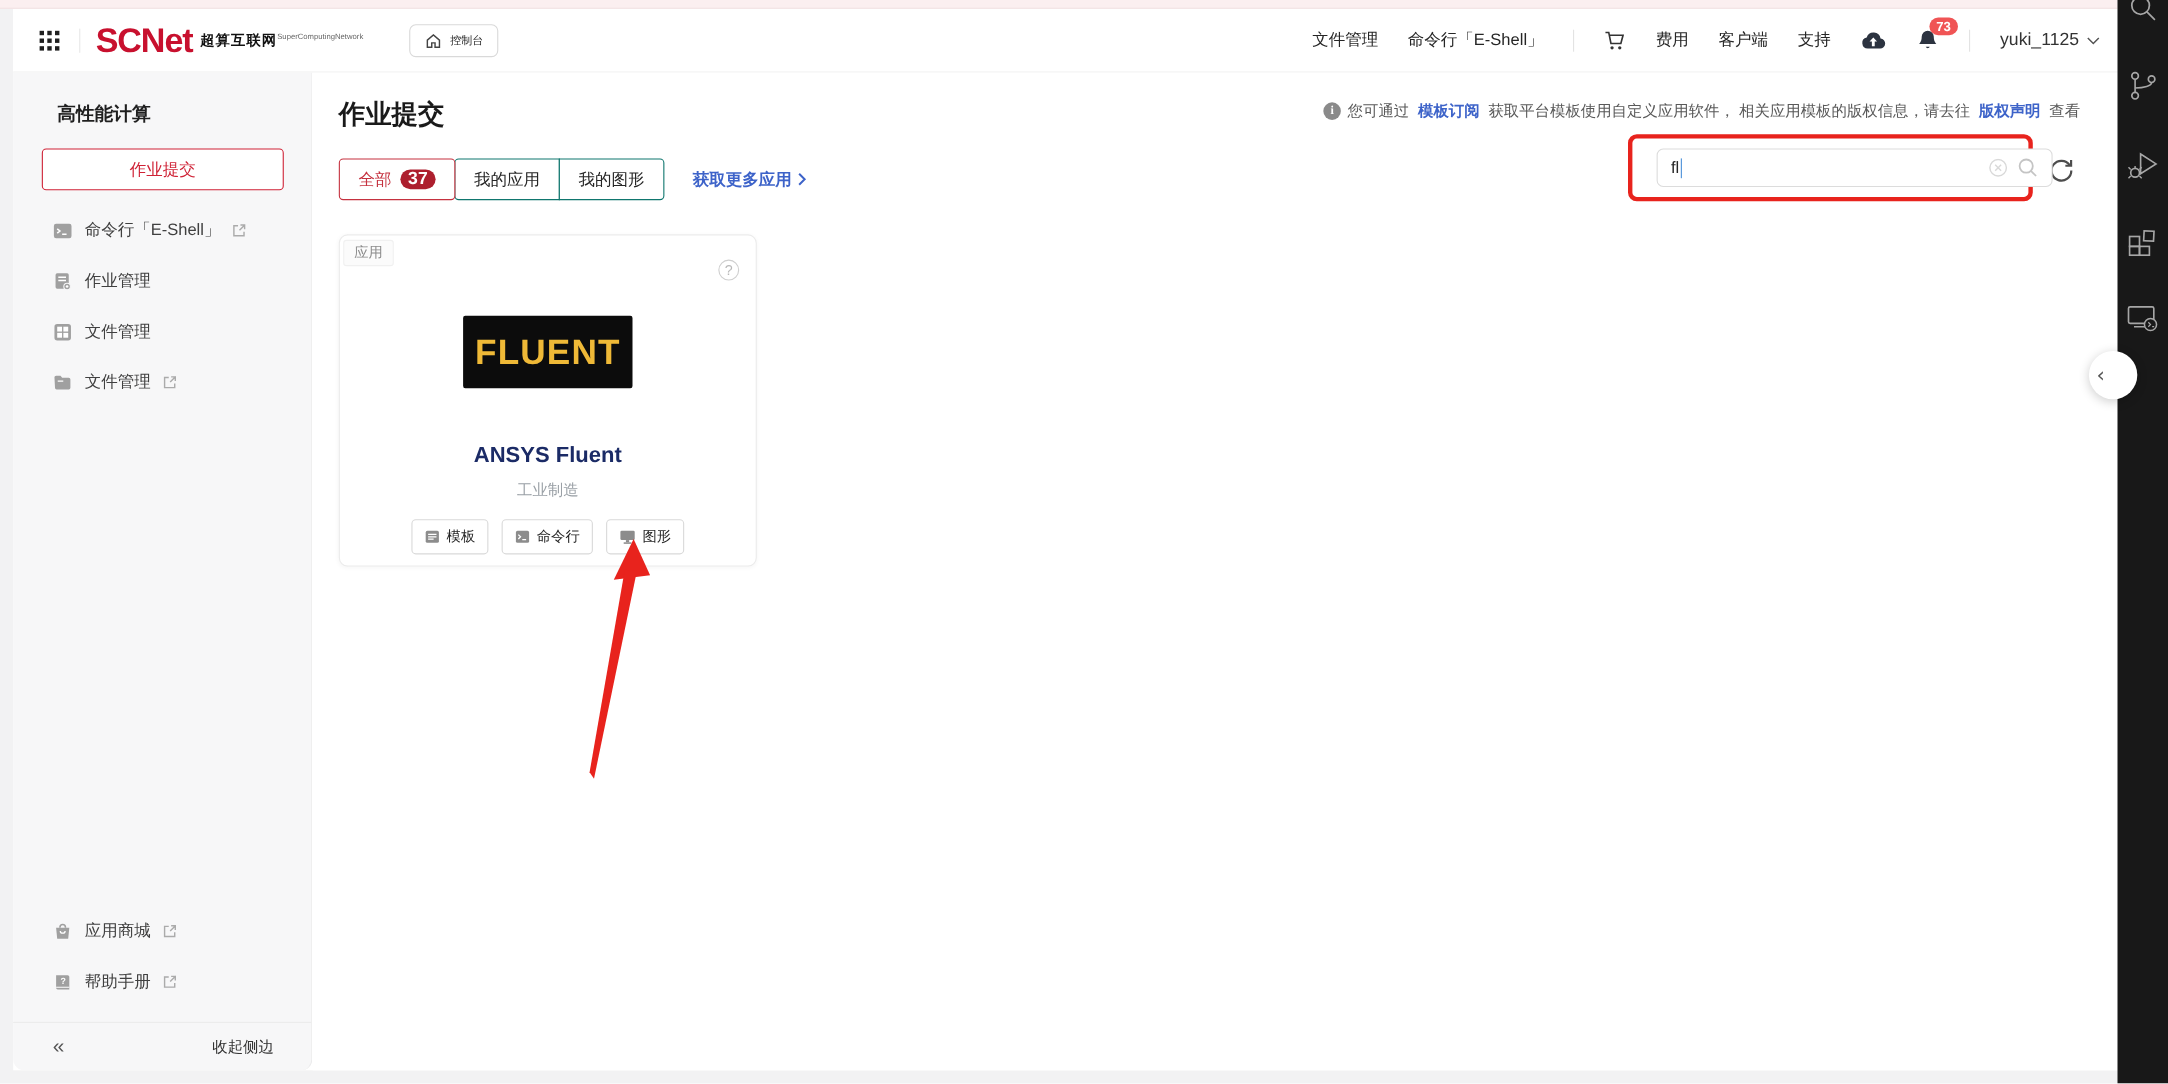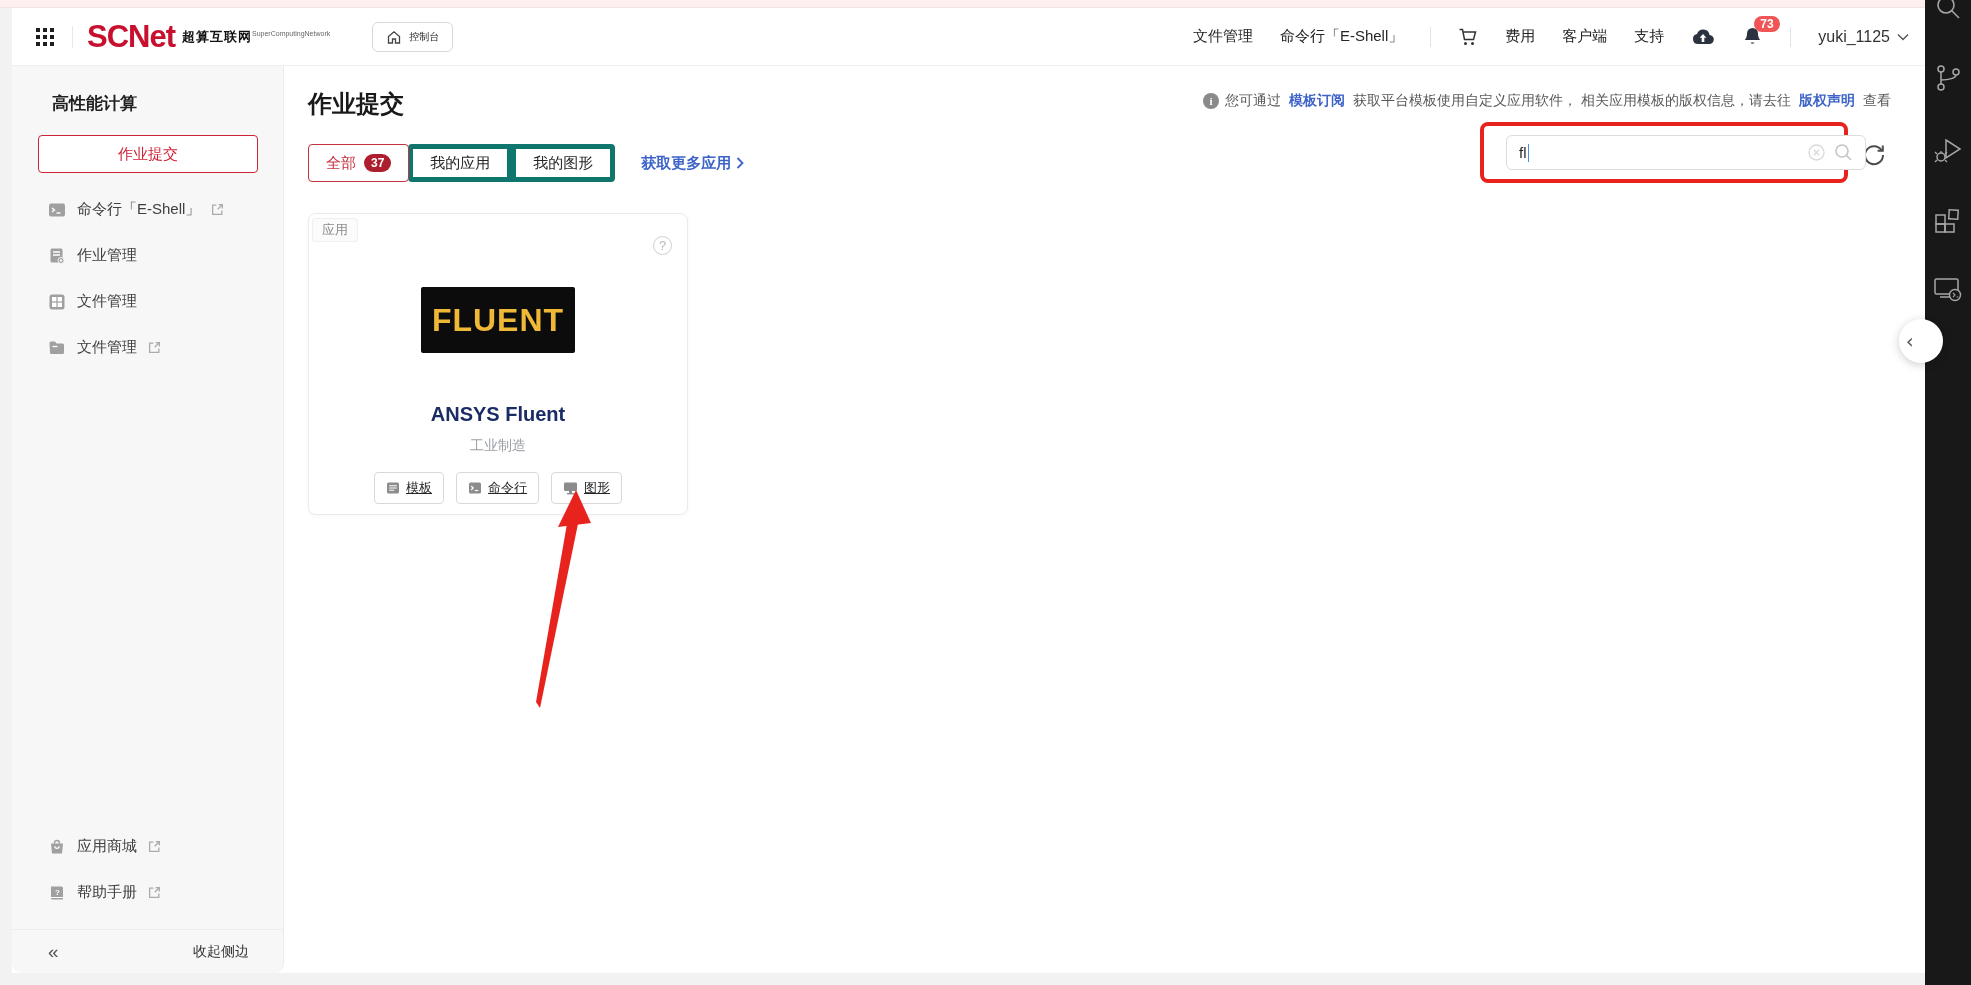--- a/index.html
+++ b/index.html
@@ -56,26 +56,26 @@
   
   .main { flex:1; background:#fff; position:relative; padding:22px 48px 0 24px; }
   .main-title { font-size:24px; font-weight:700; color:#1a1a1a; }
   .notice { position:absolute; top:26px; right:46px; display:flex; align-items:center; gap:6px;
     font-size:14px; color:#595959; white-space:nowrap; }
   .notice .ico { width:16px; height:16px; border-radius:50%; background:#8a8a8a; color:#fff;
     font-size:11px; font-weight:700; display:flex; align-items:center; justify-content:center;
     font-family:"Liberation Serif", serif; }
   .notice a { color:#3d63c9; font-weight:700; text-decoration:none; margin:0 2px; cursor:pointer;}
   .tabs-row { margin-top:24px; display:flex; align-items:center; }
-  .tab { height:38px; padding:0 17px; background:#fff; border:5px solid #0f766e;
+  .tab { height:38px; padding:0 17px; background:#fff; border:1px solid #0f766e;
     display:inline-flex; align-items:center; gap:8px; font-size:15px; color:#262626; cursor:pointer;}
   .tab.active { border:1px solid #c5313f; color:#c5313f; border-radius:4px; position:relative; z-index:2;}
   .tab.t2 { margin-left:-1px; border-radius:4px 0 0 4px; }
   .tab.t3 { margin-left:-1px; border-radius:0 4px 4px 0; }
-  .tab-badge { background:#ad1f2e; color:#fff; font-size:12px; font-weight:700;
+  .tab-badge { background:#ad1f2e; color:#fff; font-size:16px; font-weight:700;
     border-radius:10px; padding:2px 7px; line-height:14px; }
   .more-link { margin-left:26px; color:#3d63c9; font-weight:700; font-size:15px; cursor:pointer;
     display:inline-flex; align-items:center; gap:5px;}
   .more-link .c { font-size:14px; }
   
   .search-anno { position:absolute; top:56px; right:89px; width:368px; height:61px;
     border:4px solid #e8231d; border-radius:8px; z-index:4; }
   .search-box { position:absolute; left:22px; top:9px; width:360px; height:35px;
     border:1px solid #dcdcdc; border-radius:6px; background:#fff; display:flex;
     align-items:center; padding:0 12px; font-size:15px; color:#262626; cursor:text;}
@@ -90,21 +90,21 @@
   .card-help { position:absolute; right:15px; top:22px; width:19px; height:19px; border-radius:50%;
     border:1.5px solid #cfcfcf; color:#b8b8b8; font-size:13px; display:flex; align-items:center;
     justify-content:center; cursor:pointer;}
   .card-logo { margin:73px auto 0; width:154px; height:66px; background:#0c0c0c; border-radius:2px;
     display:flex; align-items:center; justify-content:center; }
   .card-logo span { color:#efb937; font-weight:800; font-size:32px; letter-spacing:1px; }
   .card-title { margin-top:50px; text-align:center; font-size:20px; font-weight:800; color:#1b2b66;}
   .card-cat { margin-top:11px; text-align:center; font-size:14px; color:#9aa0a6; }
   .card-actions { margin-top:17px; display:flex; justify-content:center; gap:12px; }
   .cbtn { height:32px; padding:0 11px; border:1px solid #d9d9d9; border-radius:4px; background:#fff;
-    font-size:13px; color:#262626; display:inline-flex; align-items:center; gap:6px; cursor:pointer;text-decoration:underline;}
+    font-size:13px; color:#262626; display:inline-flex; align-items:center; gap:6px; cursor:pointer;}
   
   .anno-arrow { position:absolute; left:228px; top:420px; z-index:5; pointer-events:none; }
   
   .vstrip { position:absolute; right:0; top:0; width:46px; height:985px; background:#181818; z-index:5;
     overflow:hidden;}
   .vicon { position:absolute; left:7px; cursor:pointer; }
   .handle { position:absolute; left:1899px; top:319px; width:44px; height:44px; border-radius:50%;
     background:#fff; box-shadow:0 2px 10px rgba(0,0,0,.20); z-index:6; display:flex; align-items:center;
     padding-left:7px; cursor:pointer; }
   .handle span { color:#555; font-size:19px; font-family:"DejaVu Sans", sans-serif; }

